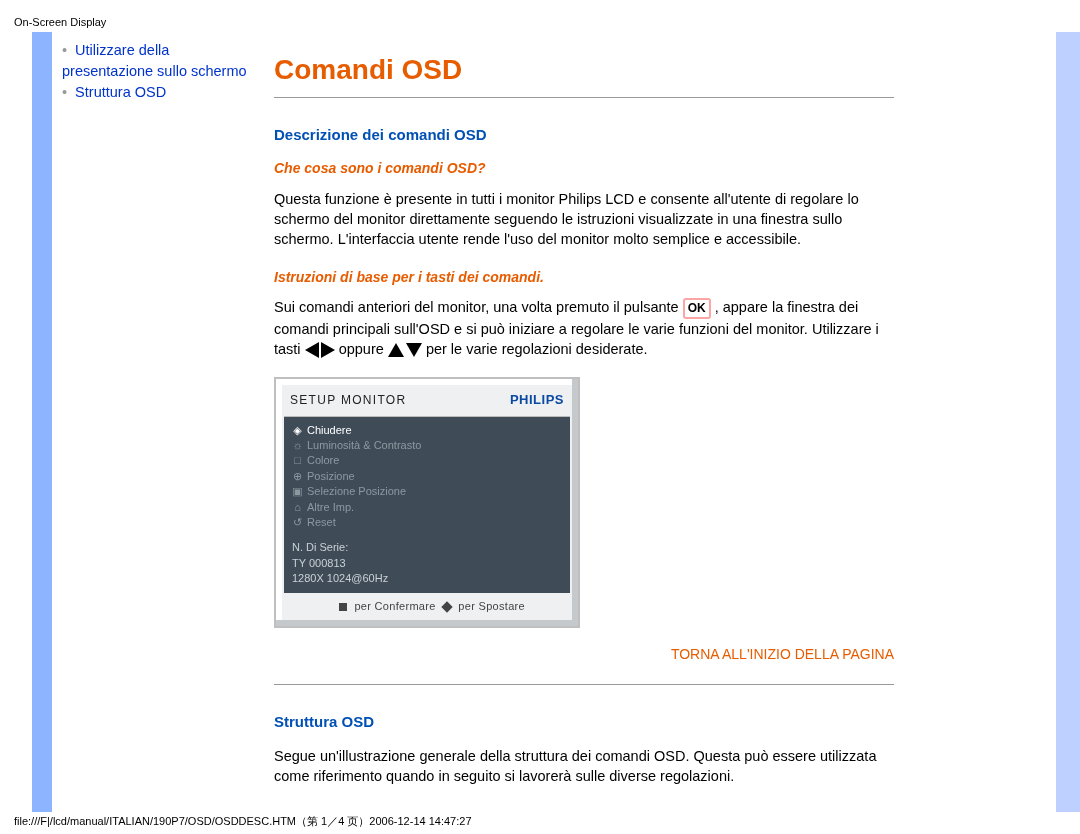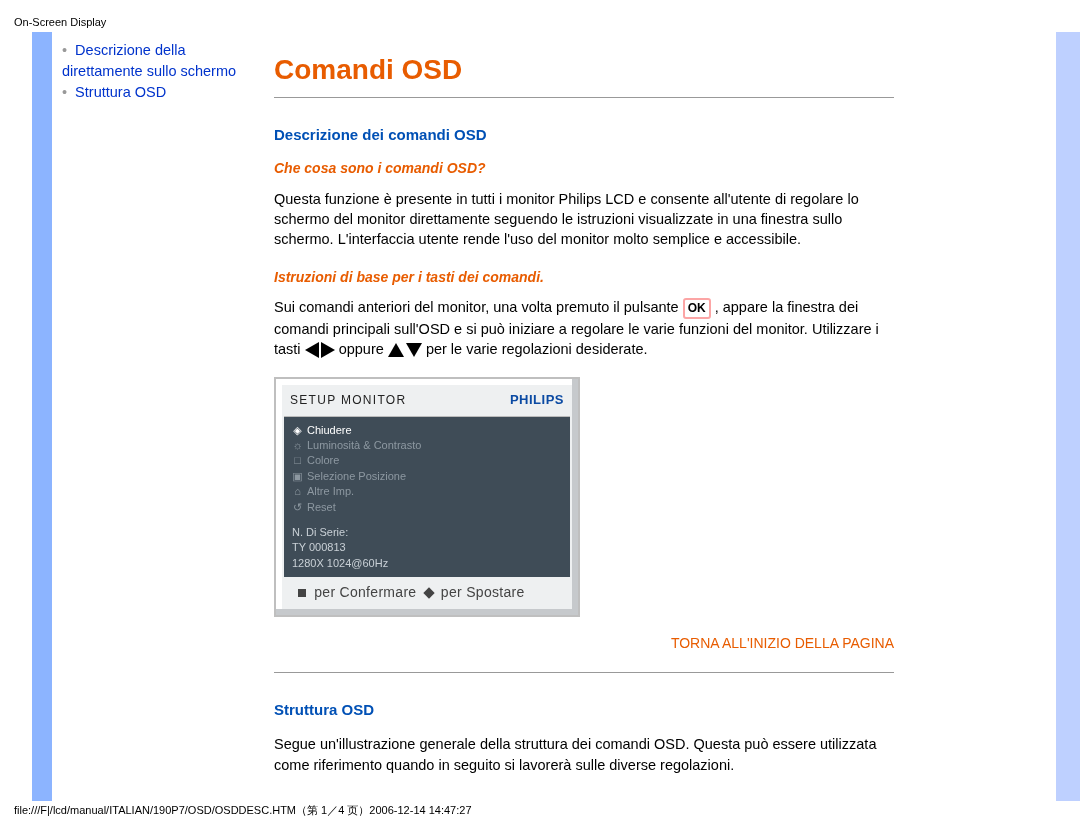--- a/index.html
+++ b/index.html
@@ -30,37 +30,37 @@
 .osd-inner{margin:8px}
 .osd-top{display:flex;justify-content:space-between;align-items:center;padding:4px 6px 6px 6px;border-bottom:1px solid #bbb}
 .osd-setup{font-size:12px;letter-spacing:1.3px;color:#222;font-weight:500}
 .osd-brand{color:#0b4aa3;font-weight:bold;font-size:13px;letter-spacing:0.5px}
 .osd-body{background:#3f4c57;color:#8d98a1;padding:6px 8px;font-size:11px;line-height:1.4}
 .osd-body .active{color:#fff}
 .osd-row{white-space:nowrap}
 .osd-sym{display:inline-block;width:11px;text-align:center;margin-right:4px;color:#8d98a1}
 .osd-body .active .osd-sym{color:#fff}
 .osd-serial{margin-top:10px;color:#c9d0d6}
-.osd-foot{font-size:14px;color:#444;padding:6px 4px 4px 4px;text-align:left;letter-spacing:0.3px}
+.osd-foot{font-size:11px;color:#444;padding:6px 4px 4px 4px;text-align:center;letter-spacing:0.3px}
 .osd-foot .sq{display:inline-block;width:8px;height:8px;background:#444;margin:0 4px 0 10px;vertical-align:middle}
 .osd-foot .diam{display:inline-block;width:8px;height:8px;background:#444;transform:rotate(45deg);margin:0 4px;vertical-align:middle}
 .foot-meta{font-size:11px;padding:2px 0 12px 14px;color:#000}
 </style>
 </head>
 <body>
 
 <div class="top-meta">On-Screen Display</div>
 
 <div class="frame">
   <div class="leftbar"></div>
 
   <div class="side">
     <div>
       <span class="bullet">•</span>
-      <a href="#">Descrizione della direttamente sullo schermo</a>
+      <a href="#">Utilizzare della presentazione sullo schermo</a>
     </div>
     <div>
       <span class="bullet">•</span>
       <a href="#">Struttura OSD</a>
     </div>
   </div>
 
   <div class="main">
     <h1 class="page-title">Comandi OSD</h1>
     <hr class="rule">
@@ -85,20 +85,21 @@
       <div class="osd-inner">
         <div class="osd-top">
           <span class="osd-setup">SETUP MONITOR</span>
           <span class="osd-brand">PHILIPS</span>
         </div>
         <div class="osd-body">
           <div id="osd-items">
               <div class="osd-row active"><span class="osd-sym">◈</span><span>Chiudere</span></div>
               <div class="osd-row"><span class="osd-sym">☼</span><span>Luminosità &amp; Contrasto</span></div>
               <div class="osd-row"><span class="osd-sym">□</span><span>Colore</span></div>
+              <div class="osd-row"><span class="osd-sym">⊕</span><span>Posizione</span></div>
               <div class="osd-row"><span class="osd-sym">▣</span><span>Selezione Posizione</span></div>
               <div class="osd-row"><span class="osd-sym">⌂</span><span>Altre Imp.</span></div>
               <div class="osd-row"><span class="osd-sym">↺</span><span>Reset</span></div>
             </div>
           <div class="osd-serial">
             <div>N. Di Serie:</div>
             <div>   TY 000813</div>
             <div>1280X 1024@60Hz</div>
           </div>
         </div>

